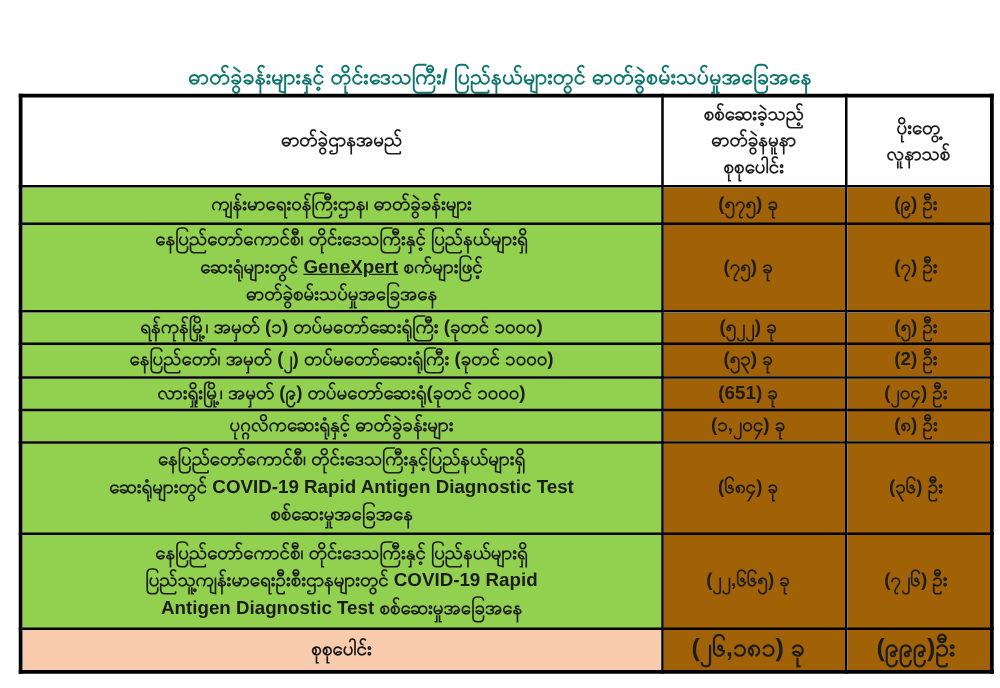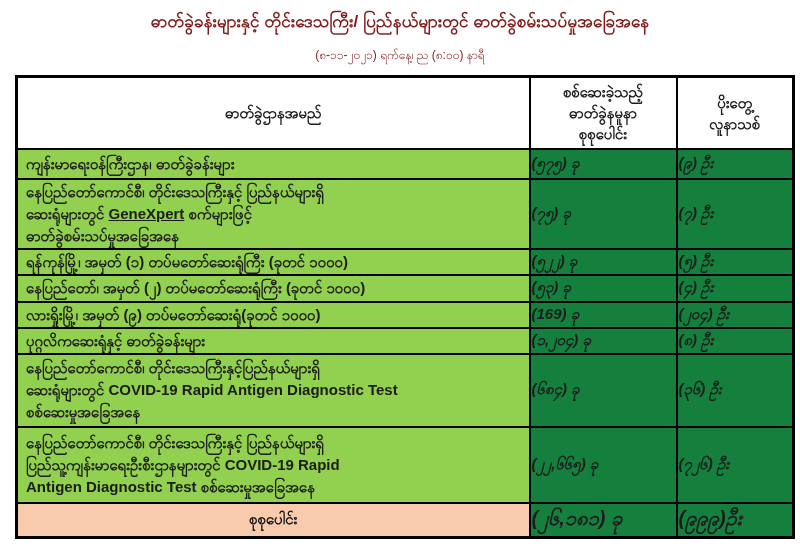--- a/index.html
+++ b/index.html
@@ -1,19 +1,19 @@
 <!DOCTYPE html>
 <html><head>
 <meta charset="utf-8">
 <style>
   html,body { margin:0; padding:0; background:#ffffff; }
   body { width:800px; height:550px; font-family:"Liberation Sans","DejaVu Sans",sans-serif; }
   .page { position:relative; width:800px; height:550px; background:#ffffff; overflow:hidden; }
 
-  .title-block { padding-top:10px; text-align:center; color:#7f1d1d; }
+  .title-block { padding-top:10px; text-align:center; color:#0f766e;margin-top:40px; }
   .title-line1 { font-size:17px; font-weight:bold; letter-spacing:0.2px; }
   .title-line2 { margin-top:12px; font-size:12px; font-weight:normal; }
 
   table.results {
     position:absolute; left:15px; top:75px; width:777px;
     border-collapse:collapse; table-layout:fixed;
   }
   table.results col.c1 { width:513px; }
   table.results col.c2 { width:147px; }
   table.results col.c3 { width:117px; }
@@ -26,31 +26,31 @@
     vertical-align:middle;
     overflow:hidden;
   }
   table.results { border:3px solid #000000; }
 
   th.hdr { background:#ffffff; text-align:center; white-space:pre-line; line-height:21px; font-size:15px; }
   tr.hdr-row { height:72px; }
 
   td.lab {
     background:#92D050;
+    text-align:center;
     white-space:pre-line;
     line-height:22px;
     padding:1px 8px;
     color:#1e3311;
   }
   td.num {
-    background:#15803d;
-    text-align:left;
+    background:#a16207;
+    text-align:center;
     color:#000000;
     white-space:nowrap;
-    font-style:italic;
   }
   td.samples { padding-right:10px; }
   td.positives { padding-right:5px; }
 
   tr.r1 { height:30px; }
   tr.r2 { height:70px; }
   tr.r3 { height:16px; }
   tr.r4 { height:27px;margin-left:22px; }
   tr.r5 { height:24px; }
   tr.r6 { height:24px; }
@@ -110,26 +110,26 @@
 
     <tr class="r3">
       <td class="lab">ရန်ကုန်မြို့၊ အမှတ် (၁) တပ်မတော်ဆေးရုံကြီး (ခုတင် ၁၀၀၀)</td>
       <td class="num samples">(၅၂၂) ခု</td>
       <td class="num positives">(၅) ဦး</td>
     </tr>
 
     <tr class="r4">
       <td class="lab">နေပြည်တော်၊ အမှတ် (၂) တပ်မတော်ဆေးရုံကြီး (ခုတင် ၁၀၀၀)</td>
       <td class="num samples">(၅၃) ခု</td>
-      <td class="num positives">(၄) ဦး</td>
+      <td class="num positives">(2) ဦး</td>
     </tr>
 
     <tr class="r5">
       <td class="lab">လားရှိုးမြို့၊ အမှတ် (၉) တပ်မတော်ဆေးရုံ(ခုတင် ၁၀၀၀)</td>
-      <td class="num samples">(169) ခု</td>
+      <td class="num samples">(651) ခု</td>
       <td class="num positives">(၂၀၄) ဦး</td>
     </tr>
 
     <tr class="r6">
       <td class="lab">ပုဂ္ဂလိကဆေးရုံနှင့် ဓာတ်ခွဲခန်းများ</td>
       <td class="num samples">(၁,၂၀၄) ခု</td>
       <td class="num positives">(၈) ဦး</td>
     </tr>
 
     <tr class="r7">

